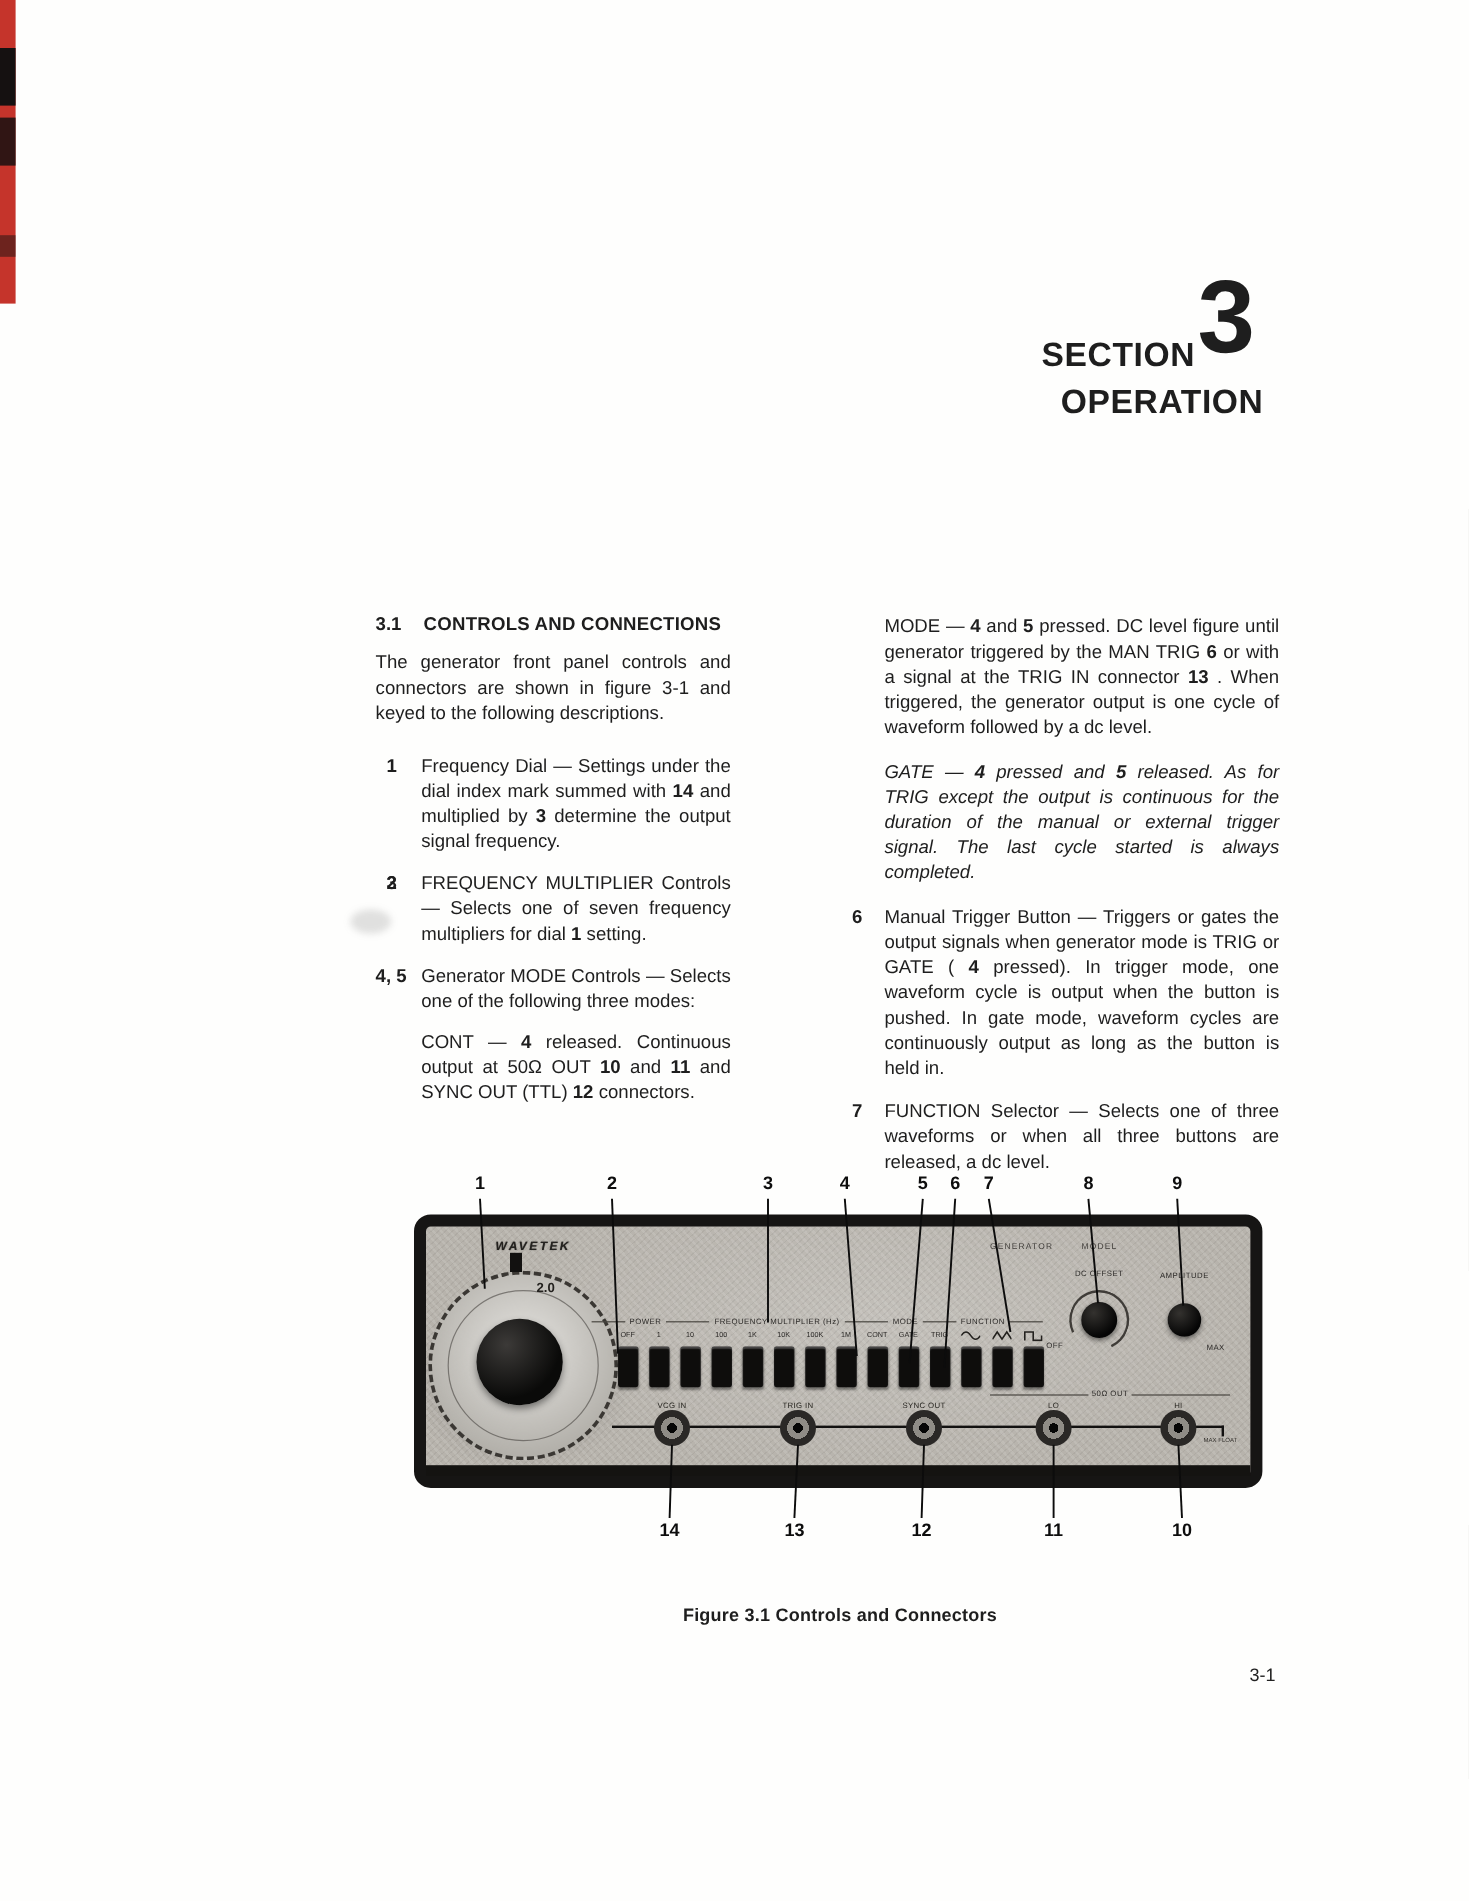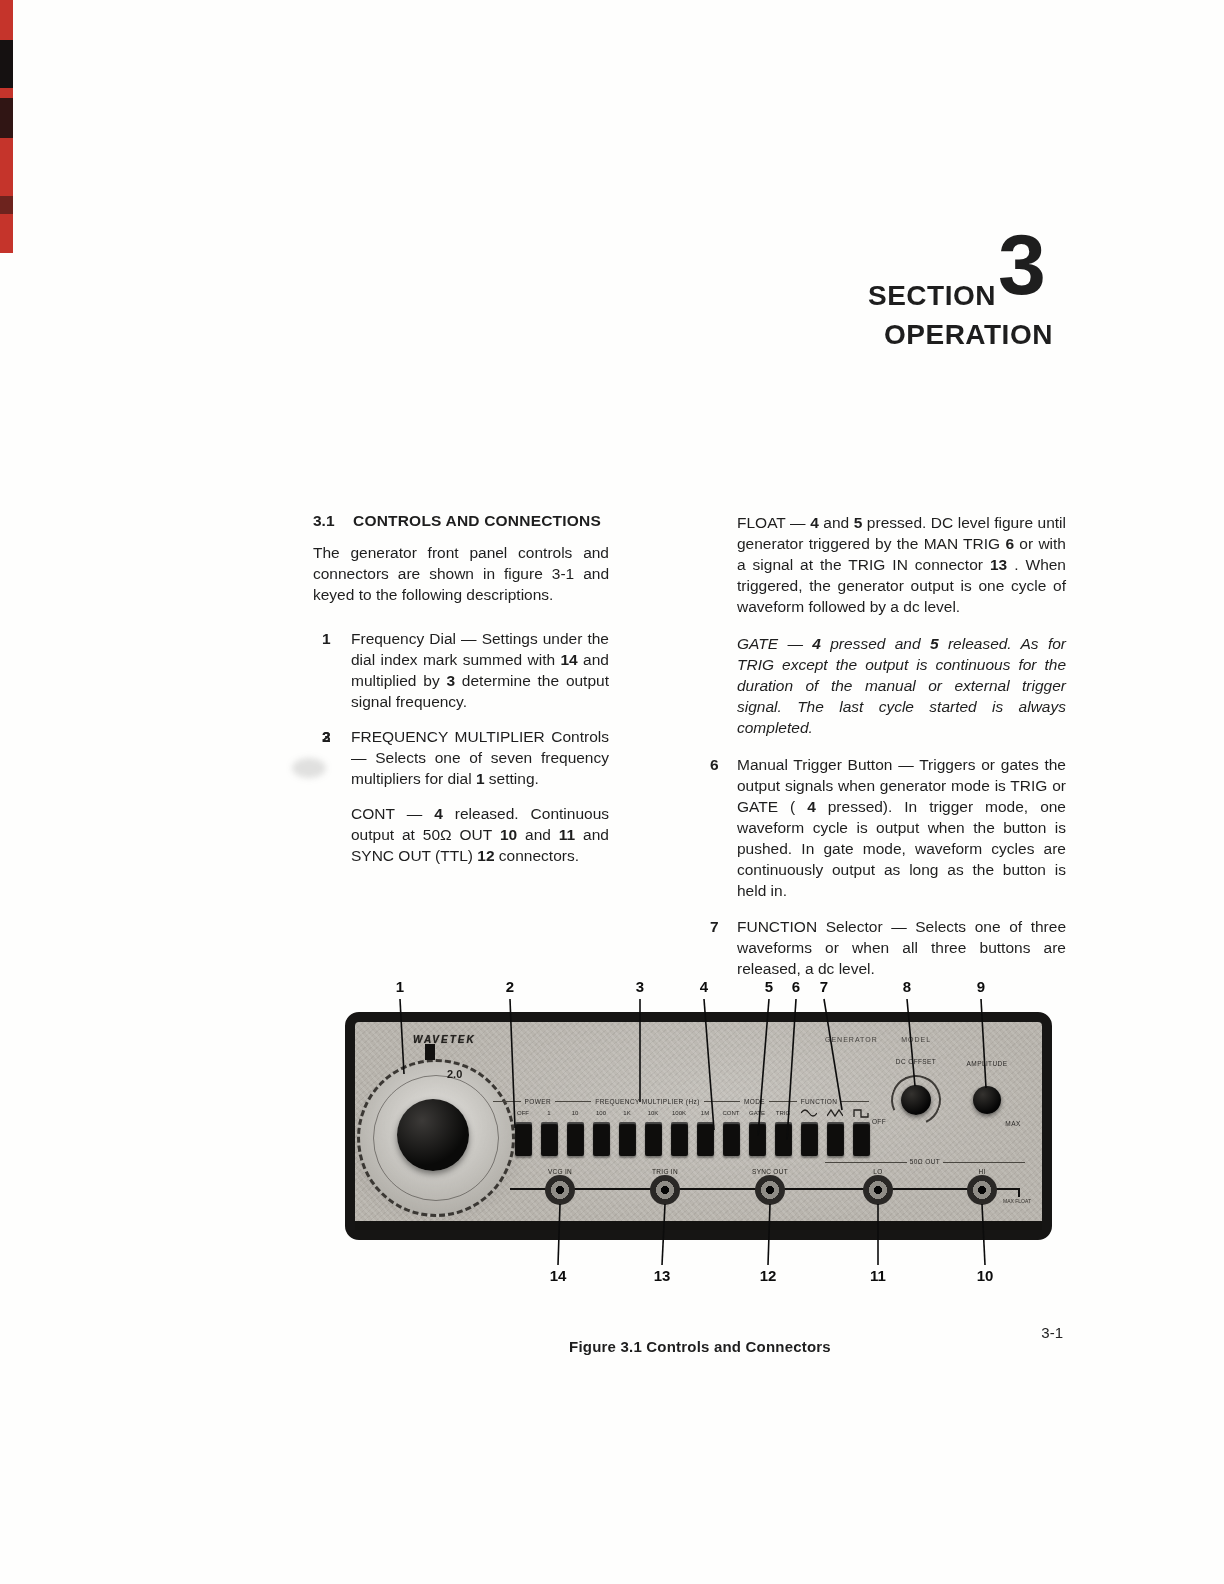--- a/index.html
+++ b/index.html
@@ -90,30 +90,34 @@
       <span class="num" style="left:9px;">1</span>
       <p><span>Frequency Dial — Settings under the dial index mark summed with </span><b>14</b><span> and multiplied by </span><b>3</b><span> determine the output signal frequency.</span></p>
     </div>
     <div class="item" style="padding-left:38px;margin-bottom:14px;">
       <span class="num" style="left:9px;">2</span>
     </div>
     <div class="item" style="padding-left:38px;margin-bottom:14px;">
       <span class="num" style="left:9px;">3</span>
       <p><span>FREQUENCY MULTIPLIER Controls — Selects one of seven frequency multipliers for dial </span><b>1</b><span> setting.</span></p>
     </div>
+    <div class="item" style="padding-left:38px;margin-bottom:13px;">
+      <span class="num" style="left:0px;">4, 5</span>
+      <p><span>Generator MODE Controls — Selects one of the following three modes:</span></p>
+    </div>
     <div class="item" style="padding-left:38px;">
       <p><span>CONT — </span><b>4</b><span> released. Continuous output at 50Ω OUT </span><b>10</b><span> and </span><b>11</b><span> and SYNC OUT (TTL) </span><b>12</b><span> connectors.</span></p>
     </div>
   </div>
 
   <div class="abs smudge"></div>
 
   <div class="abs col" style="left:704px;top:512px;width:362px;">
     <div class="item" style="padding-left:33px;margin-bottom:16px;">
-      <p><span>FLOAT — </span><b>4</b><span> and </span><b>5</b><span> pressed. DC level figure until generator triggered by the MAN TRIG </span><b>6</b><span> or with a signal at the TRIG IN connector </span><b>13</b><span> . When triggered, the generator output is one cycle of waveform followed by a dc level.</span></p>
+      <p><span>MODE — </span><b>4</b><span> and </span><b>5</b><span> pressed. DC level figure until generator triggered by the MAN TRIG </span><b>6</b><span> or with a signal at the TRIG IN connector </span><b>13</b><span> . When triggered, the generator output is one cycle of waveform followed by a dc level.</span></p>
     </div>
     <div class="item" style="padding-left:33px;margin-bottom:16px;font-style:italic;">
       <p><span>GATE — </span><b>4</b><span> pressed and </span><b>5</b><span> released. As for TRIG except the output is continuous for the duration of the manual or external trigger signal. The last cycle started is always completed.</span></p>
     </div>
     <div class="item" style="padding-left:33px;margin-bottom:15px;">
       <span class="num" style="left:6px;">6</span>
       <p><span>Manual Trigger Button — Triggers or gates the output signals when generator mode is TRIG or GATE ( </span><b>4</b><span> pressed). In trigger mode, one waveform cycle is output when the button is pushed. In gate mode, waveform cycles are continuously output as long as the button is held in.</span></p>
     </div>
     <div class="item" style="padding-left:33px;">
       <span class="num" style="left:6px;">7</span>
@@ -249,15 +253,15 @@
     <div class="abs co" style="left:625px;top:0;">9</div>
 
     <div class="abs co" style="left:202px;top:289px;">14</div>
     <div class="abs co" style="left:306px;top:289px;">13</div>
     <div class="abs co" style="left:412px;top:289px;">12</div>
     <div class="abs co" style="left:522px;top:289px;">11</div>
     <div class="abs co" style="left:629px;top:289px;">10</div>
   </div>
 
   <div class="abs caption" style="left:345px;top:1338px;width:710px;">Figure 3.1  Controls and Connectors</div>
-  <div class="abs pagenum" style="left:1003px;top:1324px;width:60px;text-align:right;">3-1</div>
+  <div class="abs pagenum" style="left:1003px;top:1388px;width:60px;text-align:right;">3-1</div>
 
 </div>
 
 </body></html>

